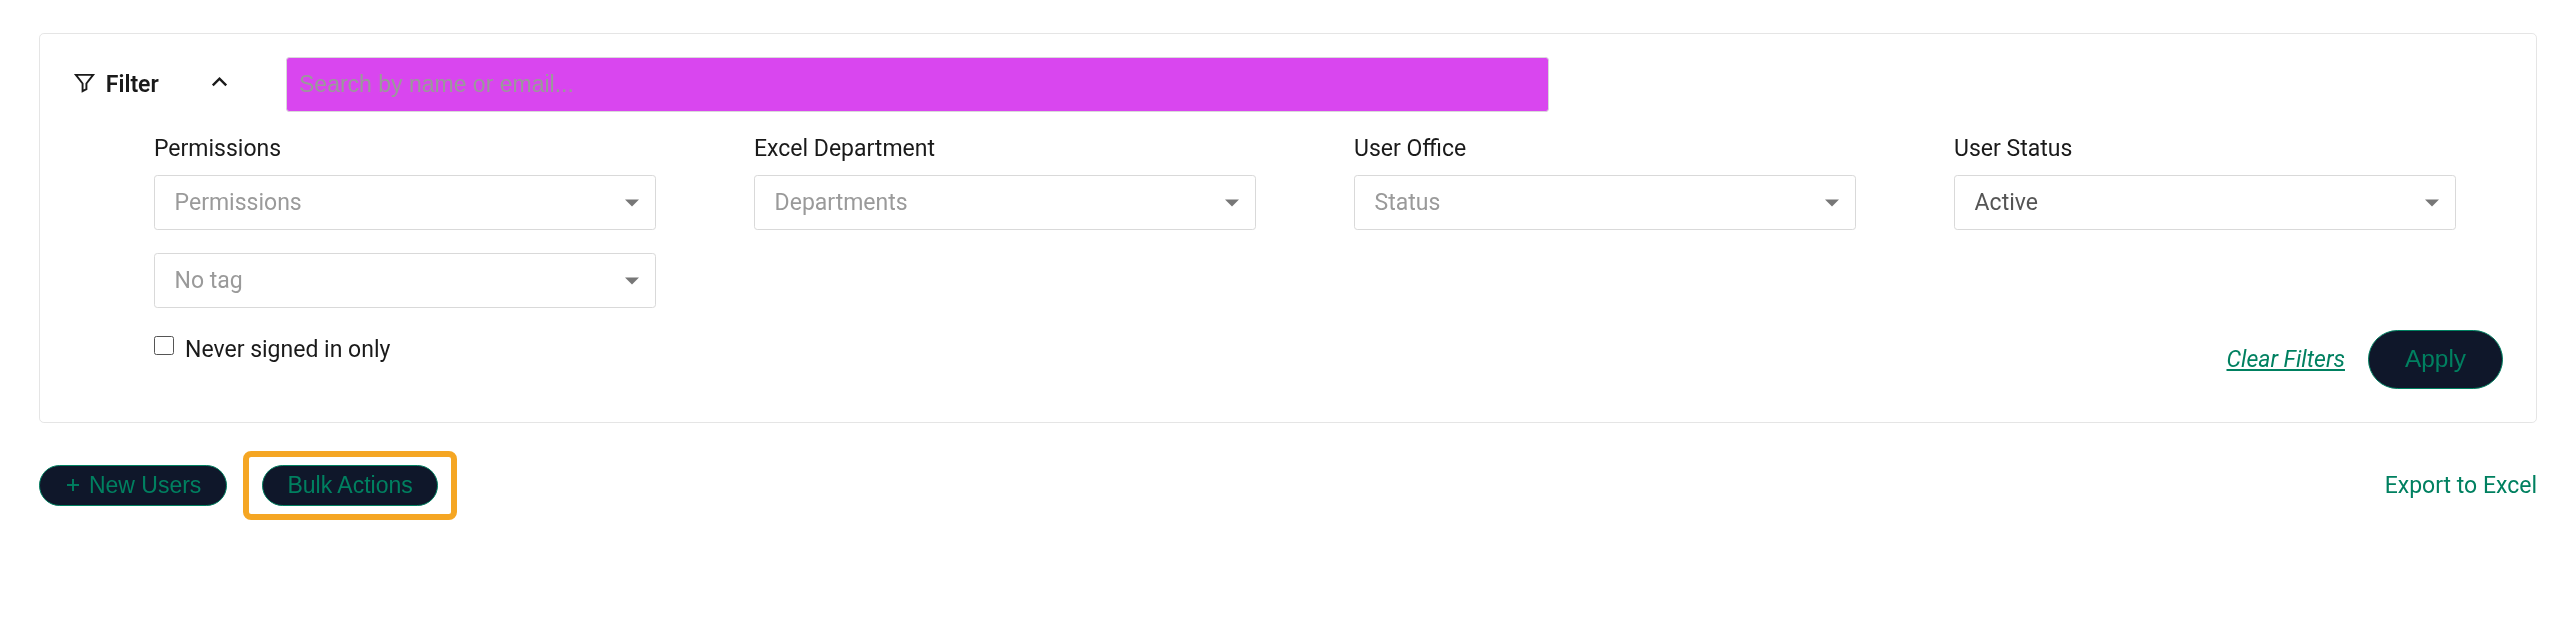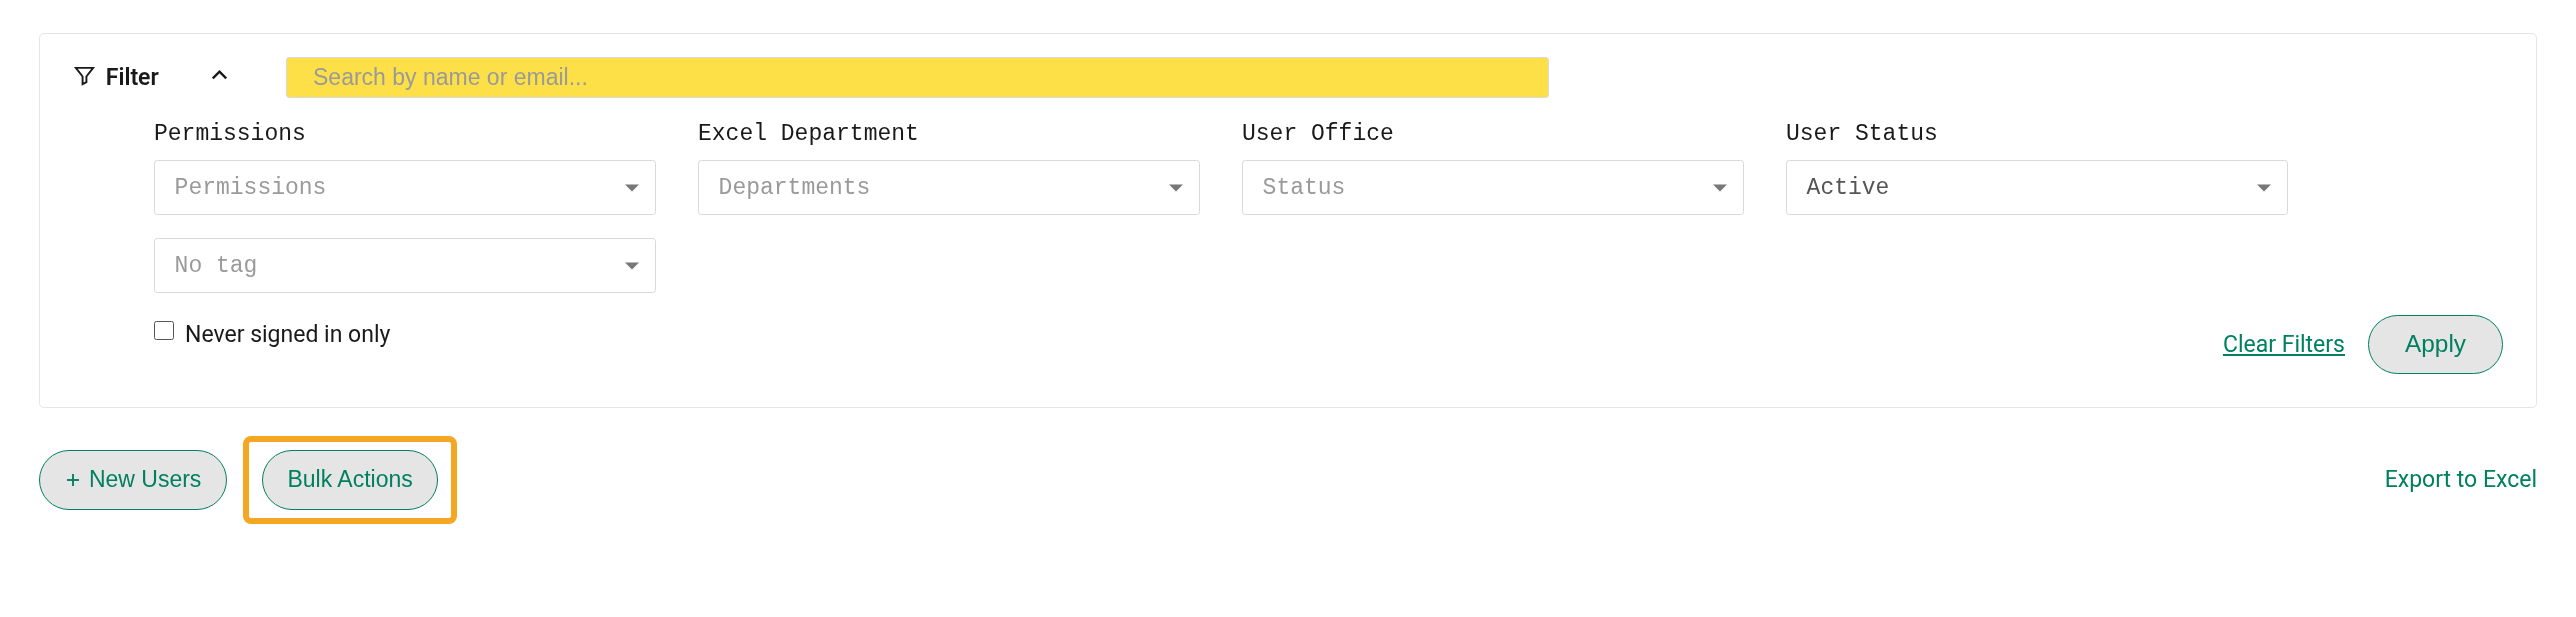--- a/index.html
+++ b/index.html
@@ -42,36 +42,35 @@
   }
   .chevron-up {
     width: 23px;
     height: 23px;
     flex-shrink: 0;
     margin-left: 39px;
   }
   .search-input {
     flex: 0 0 1263px;
     max-width: 1263px;
-    height: 41px;
+    height: 55px;
     border: 0.8px solid #d9d9d9;
     border-radius: 3.3px;
-    padding: 0 26px;
+    padding: 0 12px;
     font-size: 23px;
     color: #333;
-    background: #fde047;
+    background: #d946ef;
   }
   .search-input::placeholder { color: #9a9a9a; }
   .filter-grid {
     display: flex;
     flex-wrap: wrap;
-    column-gap: 42px;
+    column-gap: 98px;
     row-gius: 19.6px;
     padding-left: 81px;
-    font-family: Liberation Mono, monospace;
   }
   .filter-field {
     display: flex;
     flex-direction: column;
     gap: 13px;
     width: 502px;
     margin-bottom: 23px;
   }
   .filter-label {
     font-size: 23px;
@@ -121,51 +120,52 @@
     align-items: center;
     justify-content: flex-end;
     gap: 23px;
     margin-top: -33px;
   }
   .link-clear {
     color: #008060;
     text-decoration: underline;
     font-size: 23px;
     cursor: pointer;
+    font-style: italic;
   }
   .btn {
     display: inline-flex;
     align-items: center;
     justify-content: center;
     gap: 6.5px;
     border-radius: 814px;
     font-size: 23px;
     font-weight: 500;
     cursor: pointer;
-    background: #e5e5e5;
+    background: #0f172a;
     white-space: nowrap;
   }
   .btn-apply {
     border: 1.6px solid #008060;
     color: #008060;
     height: 59px;
     padding: 0 36px;
     font-size: 24.4px;
     font-weight: 500;
   }
   .toolbar-row {
     display: flex;
     align-items: center;
     margin-top: 28px;
     gap: 16.3px;
   }
   .btn-outline-green {
     border: 1.6px solid #008060;
     color: #008060;
-    height: 60px;
+    height: 41px;
     padding: 0 24.4px;
   }
   .highlight-box {
     border: 6.5px solid #f5a623;
     border-radius: 8.1px;
     padding: 8.1px 13px;
     display: inline-flex;
   }
   .plus-icon {
     width: 18px;

